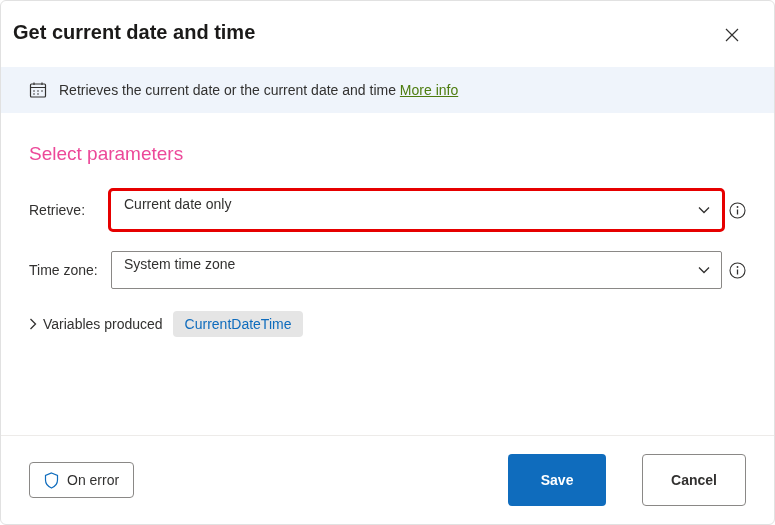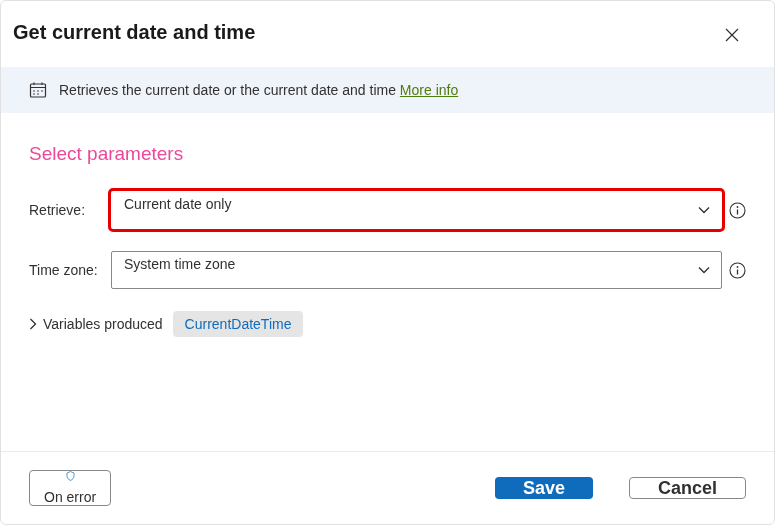--- a/index.html
+++ b/index.html
@@ -17,23 +17,23 @@
     .param-label { width: 82px; font-size: 14px; color: #323130; flex-shrink: 0; }
     .select-wrap { flex: 1; position: relative; }
     .select-box { width: 100%; height: 38px; border: 1px solid #8a8886; border-radius: 2px; padding: 0 36px 12px 12px; font-size: 14px; color: #323130; display: flex; align-items: center; cursor: pointer; background: #fff; }
     .select-box.highlighted { outline: 3px solid #e60000; outline-offset: 0; border-color: transparent; }
     .chevron { position: absolute; right: 12px; top: 50%; transform: translateY(-50%); pointer-events: none; }
     .info-icon { width: 18px; height: 18px; flex-shrink: 0; cursor: pointer; display: flex; align-items: center; justify-content: center; margin-left: 6px; }
     .expander-row { display: flex; align-items: center; gap: 10px; margin-top: 10px; }
     .expander-toggle { display: flex; align-items: center; gap: 6px; cursor: pointer; font-size: 14px; color: #323130; justify-content: center; }
     .chip { background: #e5e5e5; color: #0f6cbd; padding: 5px 12px; border-radius: 4px; font-size: 14px; cursor: pointer; }
     .footer { border-top: 1px solid #edebe9; padding: 18px 28px; display: flex; align-items: center; justify-content: space-between; }
-    .on-error-btn { height: 36px; padding: 0 14px; border: 1px solid #8a8886; border-radius: 4px; background: #fff; display: flex; align-items: center; gap: 8px; font-size: 14px; color: #323130; cursor: pointer; flex-direction: column; }
+    .on-error-btn { height: 36px; padding: 0 14px; border: 1px solid #8a8886; border-radius: 4px; background: #fff; display: flex; align-items: center; gap: 8px; font-size: 14px; color: #323130; cursor: pointer; }
     .footer-right { display: flex; gap: 12px; }
-    .btn { height: 22px; padding: 0 28px; border-radius: 4px; font-size: 18px; font-weight: 600; cursor: pointer; display: flex; align-items: center; justify-content: center; min-width: 98px; }
+    .btn { height: 52px; padding: 0 28px; border-radius: 4px; font-size: 14px; font-weight: 600; cursor: pointer; display: flex; align-items: center; justify-content: center; min-width: 98px; }
     .btn-primary { background: #0f6cbd; color: #fff; border: none; }
     .btn-secondary { background: #fff; color: #323130; border: 1px solid #8a8886; margin-left: 24px; }
   </style>
 </head>
 <body>
 
 <div class="header">
   <div class="title">Get current date and time</div>
   <div class="close-btn">
     <svg width="14" height="14" viewBox="0 0 14 14">

